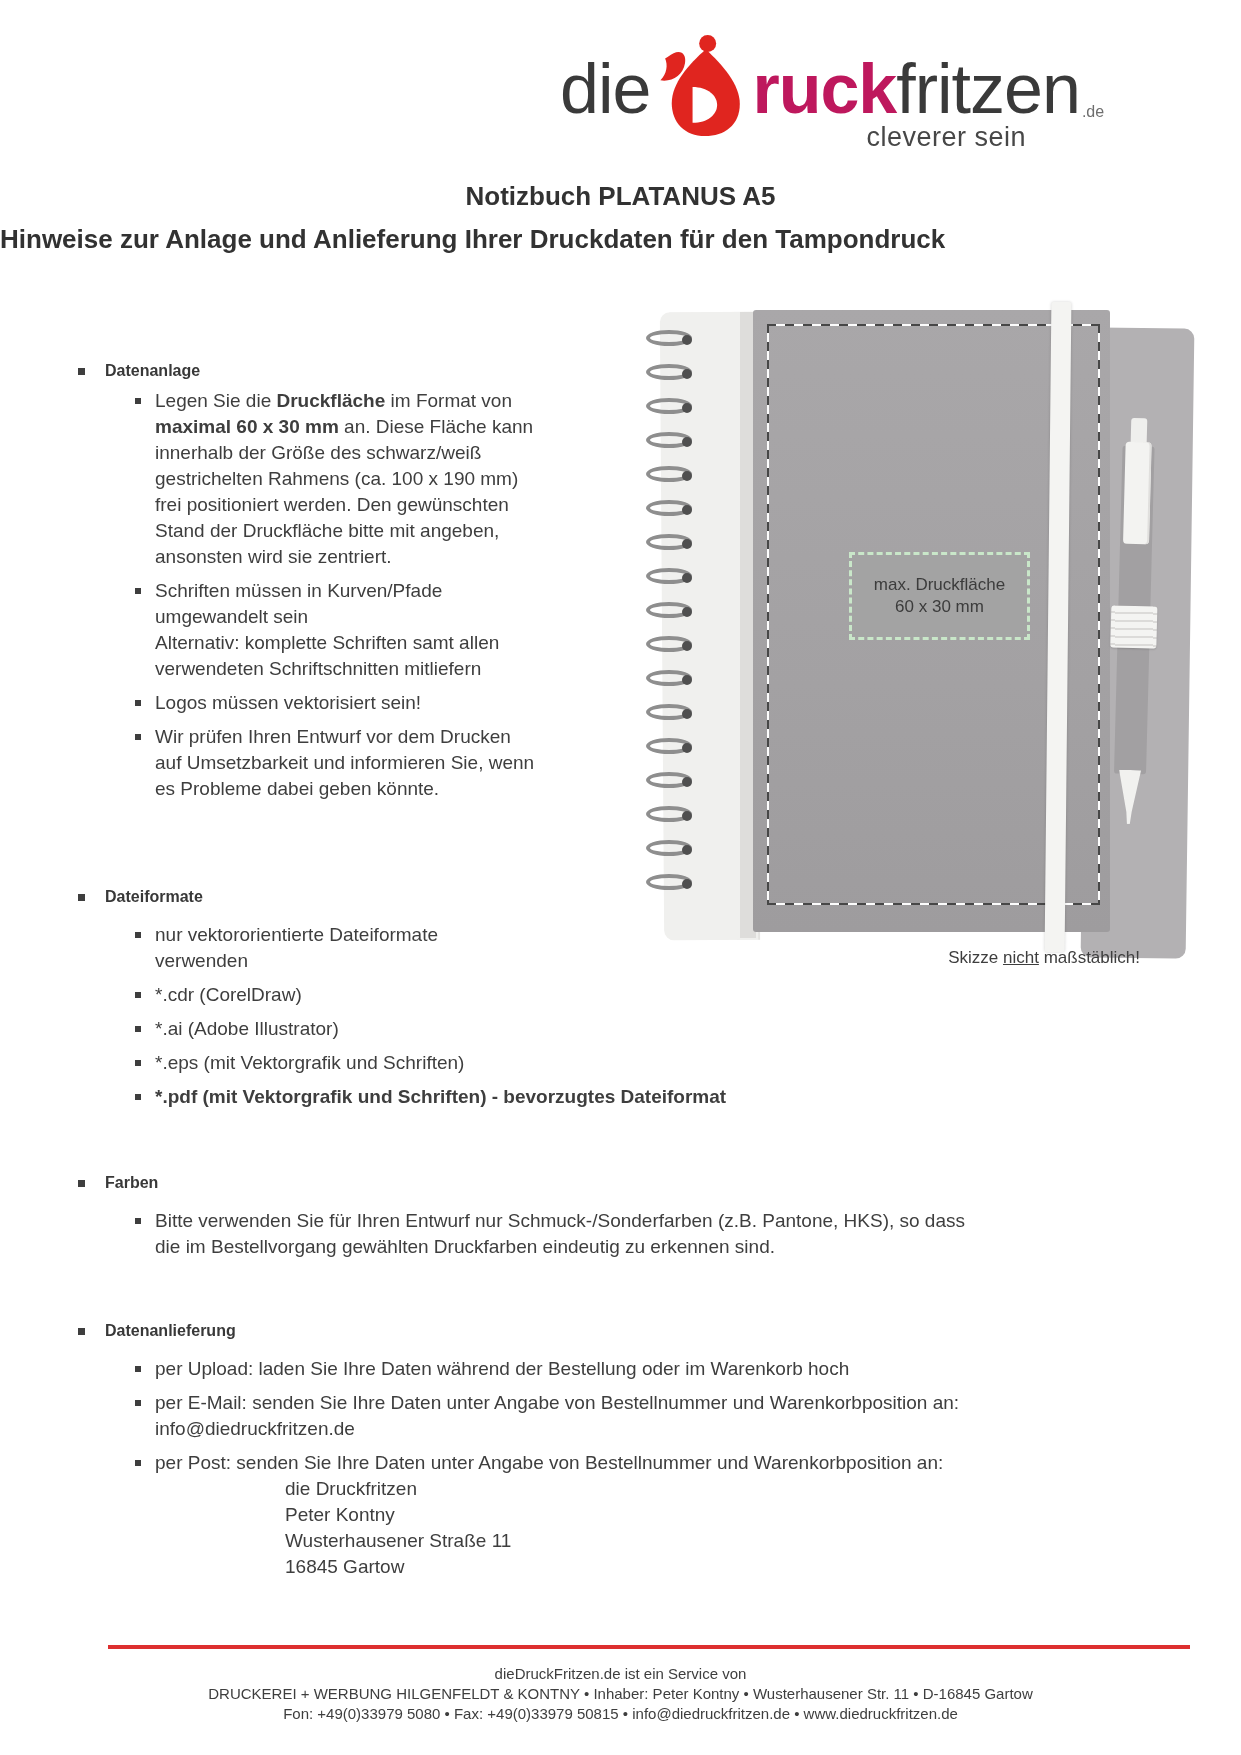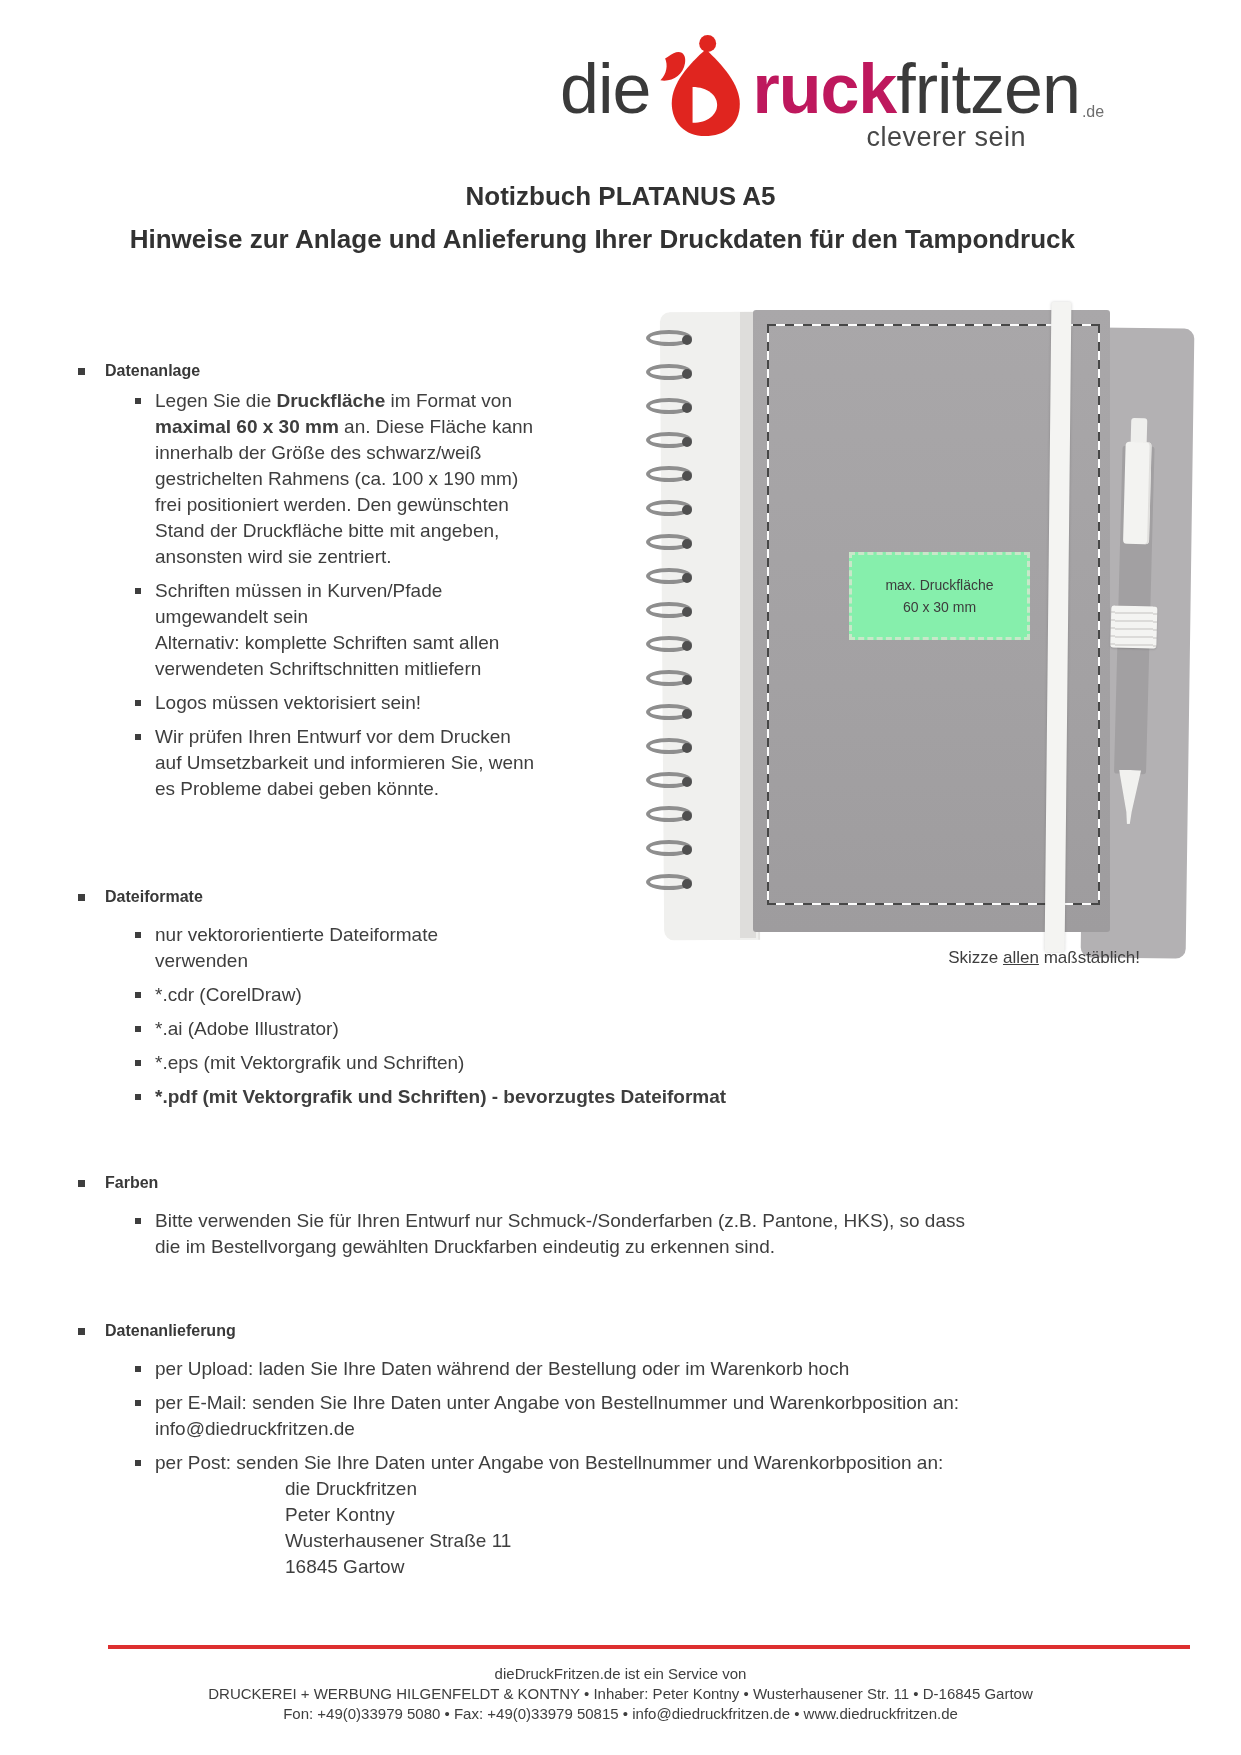--- a/index.html
+++ b/index.html
@@ -15,21 +15,21 @@
   .logo{left:560px;top:34px;width:500px;height:110px;}
   .logo-row{display:flex;align-items:flex-end;}
   .logo-word{font-size:70px;line-height:1;color:#3a3a3a;letter-spacing:-1px;}
   .logo-word.red{color:#be185d;font-weight:bold;}
   .logo-tld{font-size:16px;color:#6e6e6e;margin-left:2px;padding-bottom:3px;}
   .logo-drop{width:96px;height:104px;margin:0 2px -14px 4px;}
   .logo-tagline{font-size:27px;color:#474747;text-align:right;margin-top:-2px;padding-right:34px;letter-spacing:0.5px;}
 
   
   .title1{left:0;top:181px;width:1241px;text-align:center;font-size:26px;font-weight:bold;color:#323232;}
-  .title2{left:0;top:224px;width:1075px;text-align:right;font-size:26px;font-weight:bold;color:#323232;}
+  .title2{left:0;top:224px;width:1075px;text-align:left;font-size:26px;font-weight:bold;color:#323232;}
 
   
   .sec{left:70px;width:1110px;font-size:19px;line-height:26px;}
   .l1{display:flex;align-items:flex-start;}
   .sq{flex:0 0 auto;width:7px;height:7px;background:#3e3e3e;margin:10px 20px 0 8px;}
   .sq.sm{width:6px;height:6px;margin:10px 14px 0 0;}
   .l1-head{font-size:16px;font-weight:bold;color:#383838;line-height:26px;}
   .items{margin:4px 0 0 65px;}
   .items.gap{margin-top:12px;}
   .l2{display:flex;align-items:flex-start;margin-bottom:8px;}
@@ -48,23 +48,23 @@
     background-image:
       repeating-linear-gradient(90deg,#474747 0 9px,#fdfdfd 9px 18px),
       repeating-linear-gradient(90deg,#474747 0 9px,#fdfdfd 9px 18px),
       repeating-linear-gradient(180deg,#474747 0 9px,#fdfdfd 9px 18px),
       repeating-linear-gradient(180deg,#474747 0 9px,#fdfdfd 9px 18px);
     background-size:100% 2px,100% 2px,2px 100%,2px 100%;
     background-position:0 0,0 100%,0 0,100% 0;
     background-repeat:no-repeat;
   }
   .green-box{
-    left:209px;top:252px;width:181px;height:88px;background:#86efac;border:3px dashed #c9e7c9;
+    left:209px;top:252px;width:181px;height:88px;background:#a3a3a3;border:3px dashed #c9e7c9;
     box-sizing:border-box;display:flex;align-items:center;justify-content:center;text-align:center;
-    font-size:14px;line-height:22px;color:#3c3c3c;
+    font-size:17px;line-height:22px;color:#3c3c3c;
   }
   .band{left:408px;top:2px;width:20px;height:650px;background:#f4f4f2;transform:rotate(0.6deg);border-radius:2px;box-shadow:0 0 3px rgba(0,0,0,0.18);}
   .ring{position:absolute;left:6px;width:46px;height:16px;border:4px solid #8e8e8e;border-radius:50%;box-sizing:border-box;}
   .ring::after{content:"";position:absolute;right:-4px;top:1px;width:10px;height:10px;border-radius:50%;background:#4f4f4f;}
   .pen{left:478px;top:118px;width:32px;height:406px;transform:rotate(1.5deg);}
   .pen-button{left:8px;top:0;width:16px;height:30px;background:#efefed;border-radius:3px;}
   .pen-clip{left:3px;top:24px;width:26px;height:102px;background:#f3f3f1;border-radius:4px;box-shadow:inset -2px 0 0 #e0dfdd;}
   .pen-barrel{left:0;top:28px;width:32px;height:328px;background:#a2a0a2;border-radius:3px;}
   .pen-tip{left:5px;top:352px;width:22px;height:54px;background:#f1f1ef;clip-path:polygon(0 0,100% 0,62% 78%,55% 100%,42% 100%,38% 78%);}
   .pen-loop{left:-7px;top:188px;width:46px;height:42px;border-radius:3px;background:repeating-linear-gradient(180deg,#f4f4f2 0 6px,#dcdbd9 6px 8px);box-shadow:0 1px 2px rgba(0,0,0,0.15);}
@@ -239,21 +239,21 @@
       </div>
     <div class="abs pen">
       <div class="abs pen-button"></div>
       <div class="abs pen-barrel"></div>
       <div class="abs pen-clip"></div>
       <div class="abs pen-tip"></div>
       <div class="abs pen-loop"></div>
     </div>
   </div>
 
-  <div class="abs caption"><span>Skizze </span><span class="u">allen</span><span> maßstäblich!</span></div>
+  <div class="abs caption"><span>Skizze </span><span class="u">nicht</span><span> maßstäblich!</span></div>
 
   <div class="abs footer-rule"></div>
   <div class="abs footer-text">
     <div>dieDruckFritzen.de ist ein Service von</div>
     <div>DRUCKEREI + WERBUNG HILGENFELDT &amp; KONTNY • Inhaber: Peter Kontny • Wusterhausener Str. 11 • D-16845 Gartow</div>
     <div>Fon: +49(0)33979 5080 • Fax: +49(0)33979 50815 • info@diedruckfritzen.de • www.diedruckfritzen.de</div>
   </div>
 
 </div>
 

